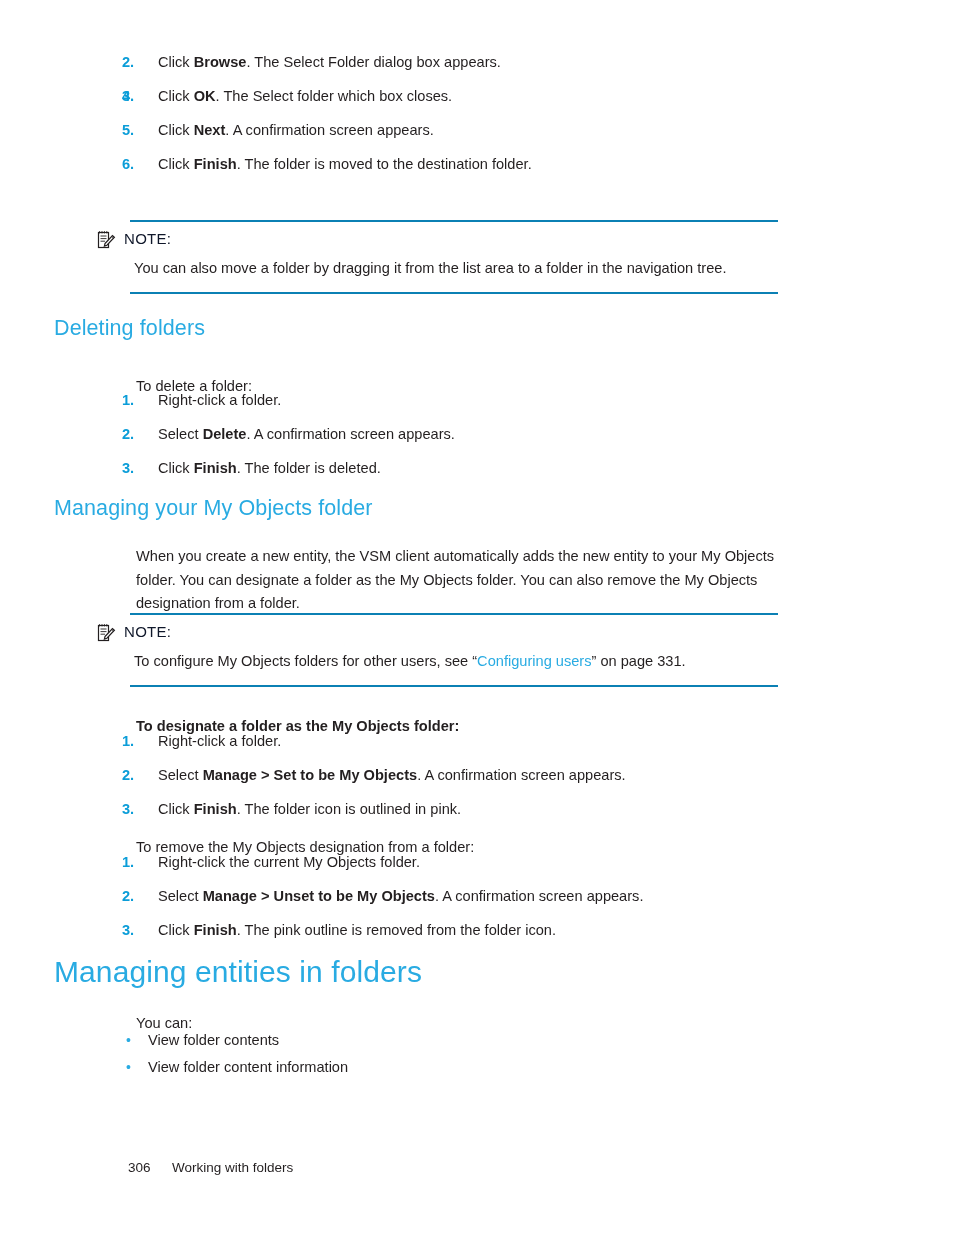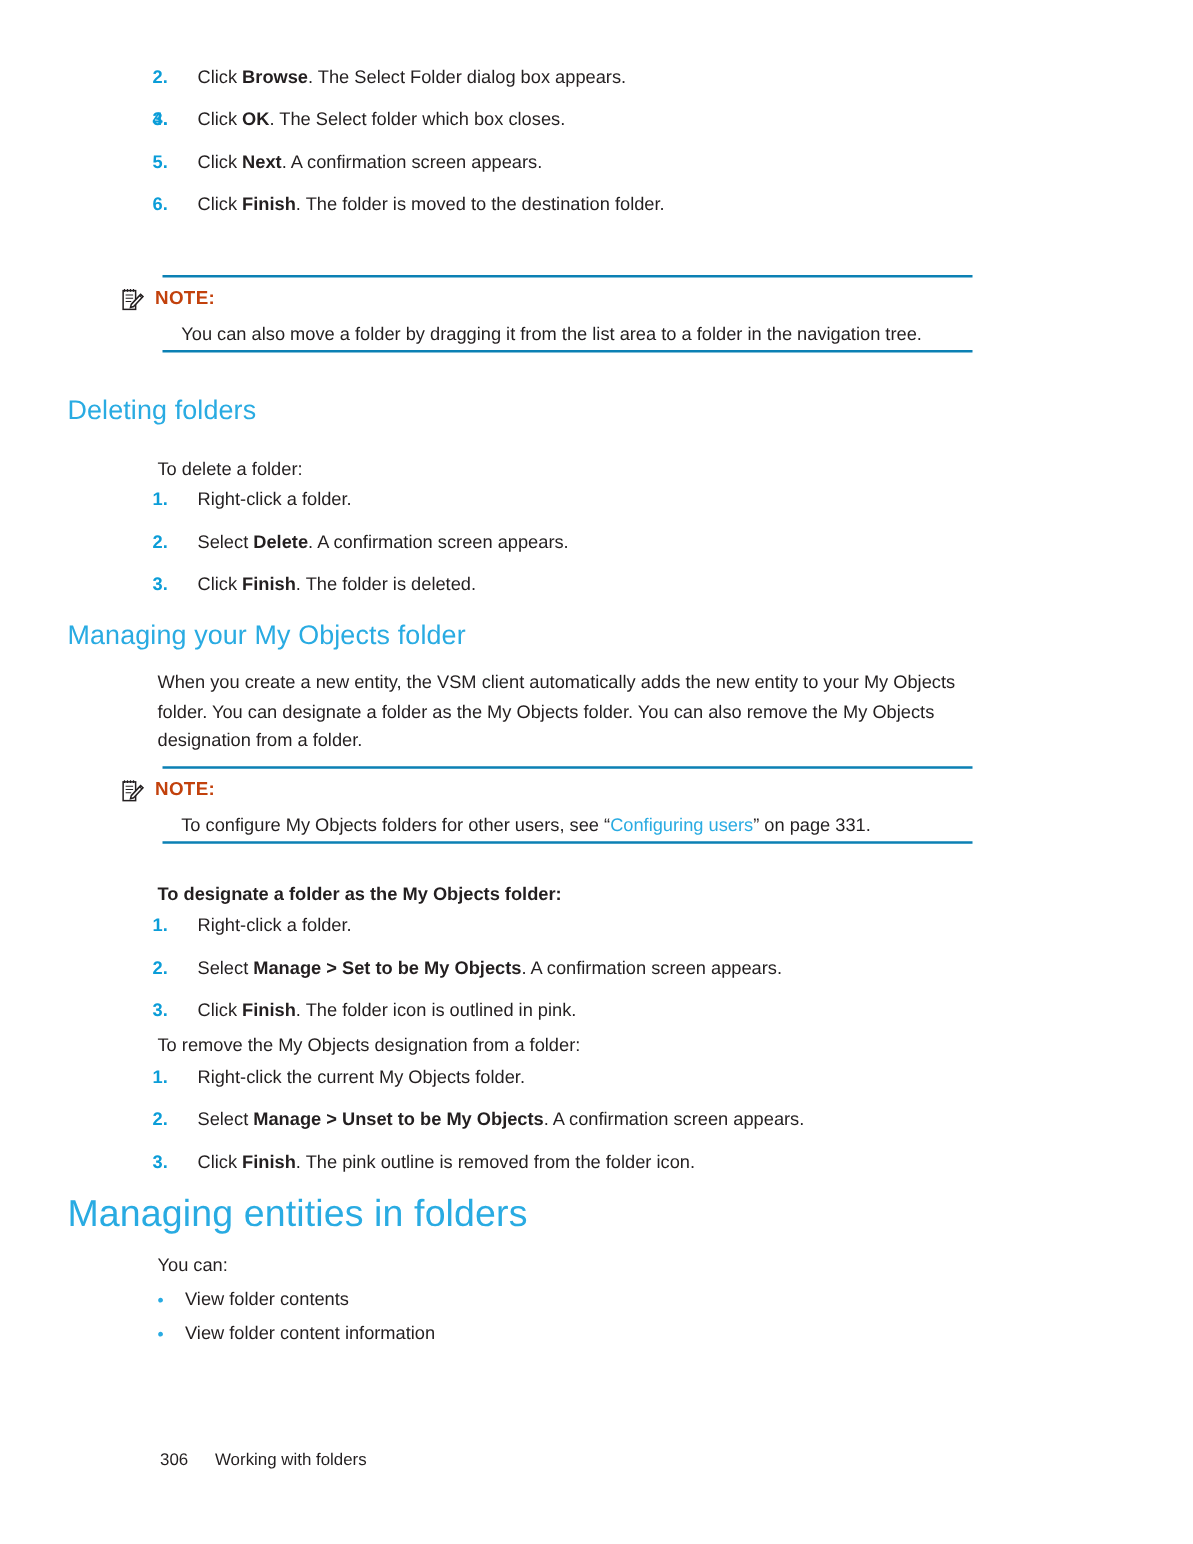--- a/index.html
+++ b/index.html
@@ -21,21 +21,21 @@
     width: 954px;
     height: 1235px;
     box-sizing: border-box;
   }
 
   
   .body-text {
     font-size: 14.6px;
     line-height: 1.62;
     color: #231f20;
-    margin: 2px;
+    margin: 12px;
   }
 
   
   .steps {
     list-style: none;
     margin: 0;
     padding: 0;
   }
   .step {
     position: relative;
@@ -113,32 +113,31 @@
   }
   .note .note-icon {
     width: 20px;
     height: 20px;
     margin-right: 8px;
     flex: 0 0 auto;
     position: relative;
     top: 1px;
   }
   .note .note-label {
-    color: #c2410c;
+    color: #0f172a;
     font-size: 15px;
     line-height: 1.2;
     letter-spacing: 0.3px;
     position: relative;
     top: 1px;
-    font-weight: bold;
   }
   .note .note-body {
-    margin-left: 49px;
+    margin-left: 38px;
     padding-top: 9px;
-    padding-bottom: 0;
+    padding-bottom: 12px;
     font-size: 14.6px;
     line-height: 1.5;
     color: #231f20;
   }
   .note .note-body a.xref {
     color: #29abe2;
     text-decoration: none;
   }
 
   

